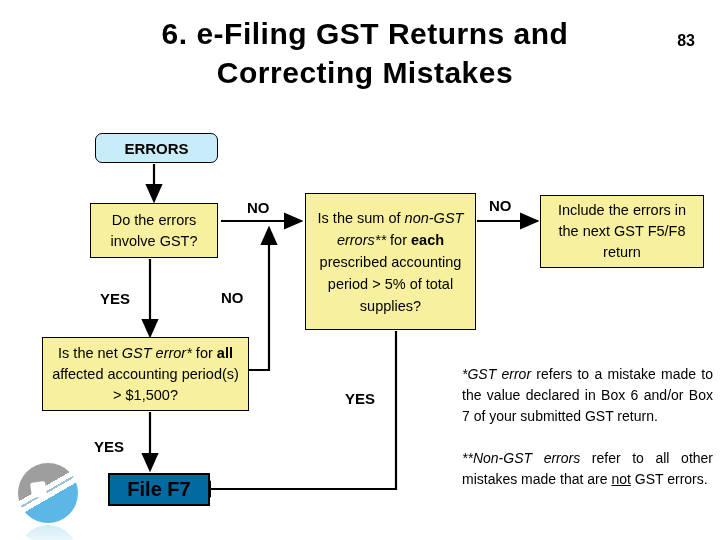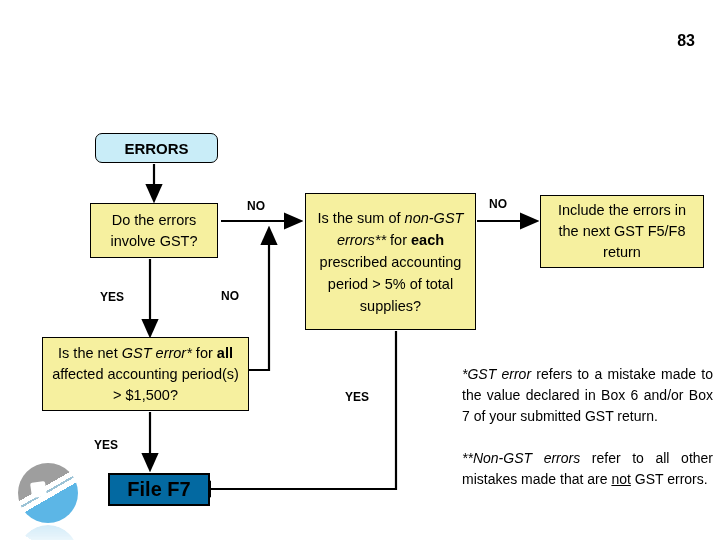--- a/index.html
+++ b/index.html
@@ -39,21 +39,21 @@
   .box-q2{left:305px;top:193px;width:171px;height:137px;padding:2px 6px;line-height:22px;}
   .box-include{left:540px;top:195px;width:164px;height:73px;padding:2px 8px;}
   .box-q3{left:42px;top:337px;width:207px;height:74px;padding:2px 3px;}
   .box-filef7{
     left:108px;top:473px;width:102px;height:33px;
     background:#0369a1;border-width:2px;
     font-weight:bold;font-size:20px;
   }
 
   .flow-label{
-    position:absolute;z-index:2;font-weight:bold;font-size:12px;
+    position:absolute;z-index:2;font-weight:bold;font-size:15px;
   }
   .lbl-no1{left:247px;top:199px;}
   .lbl-yes1{left:100px;top:290px;}
   .lbl-no2{left:221px;top:289px;}
   .lbl-no3{left:489px;top:197px;}
   .lbl-yes3{left:345px;top:390px;}
   .lbl-yes2{left:94px;top:438px;}
 
   .notes{
     position:absolute;left:462px;top:364px;width:251px;z-index:2;
@@ -85,20 +85,22 @@
       #5cb6e6 56%, #5cb6e6 100%);
     opacity:0.3;
     -webkit-mask-image:linear-gradient(to bottom,rgba(0,0,0,.9),transparent 45%);
     mask-image:linear-gradient(to bottom,rgba(0,0,0,.9),transparent 45%);
   }
 </style>
 </head>
 <body>
 
 <div class="slide-title">
+  <div>6. e-Filing GST Returns and</div>
+  <div>Correcting Mistakes</div>
 </div>
 
 <div class="page-number">83</div>
 
 <svg class="connectors" width="720" height="540" viewBox="0 0 720 540">
   <defs>
     <marker id="ah" markerWidth="9" markerHeight="8" refX="7" refY="4" orient="auto">
       <path d="M0,0 L9,4 L0,8 z" fill="#000"></path>
     </marker>
   </defs>

